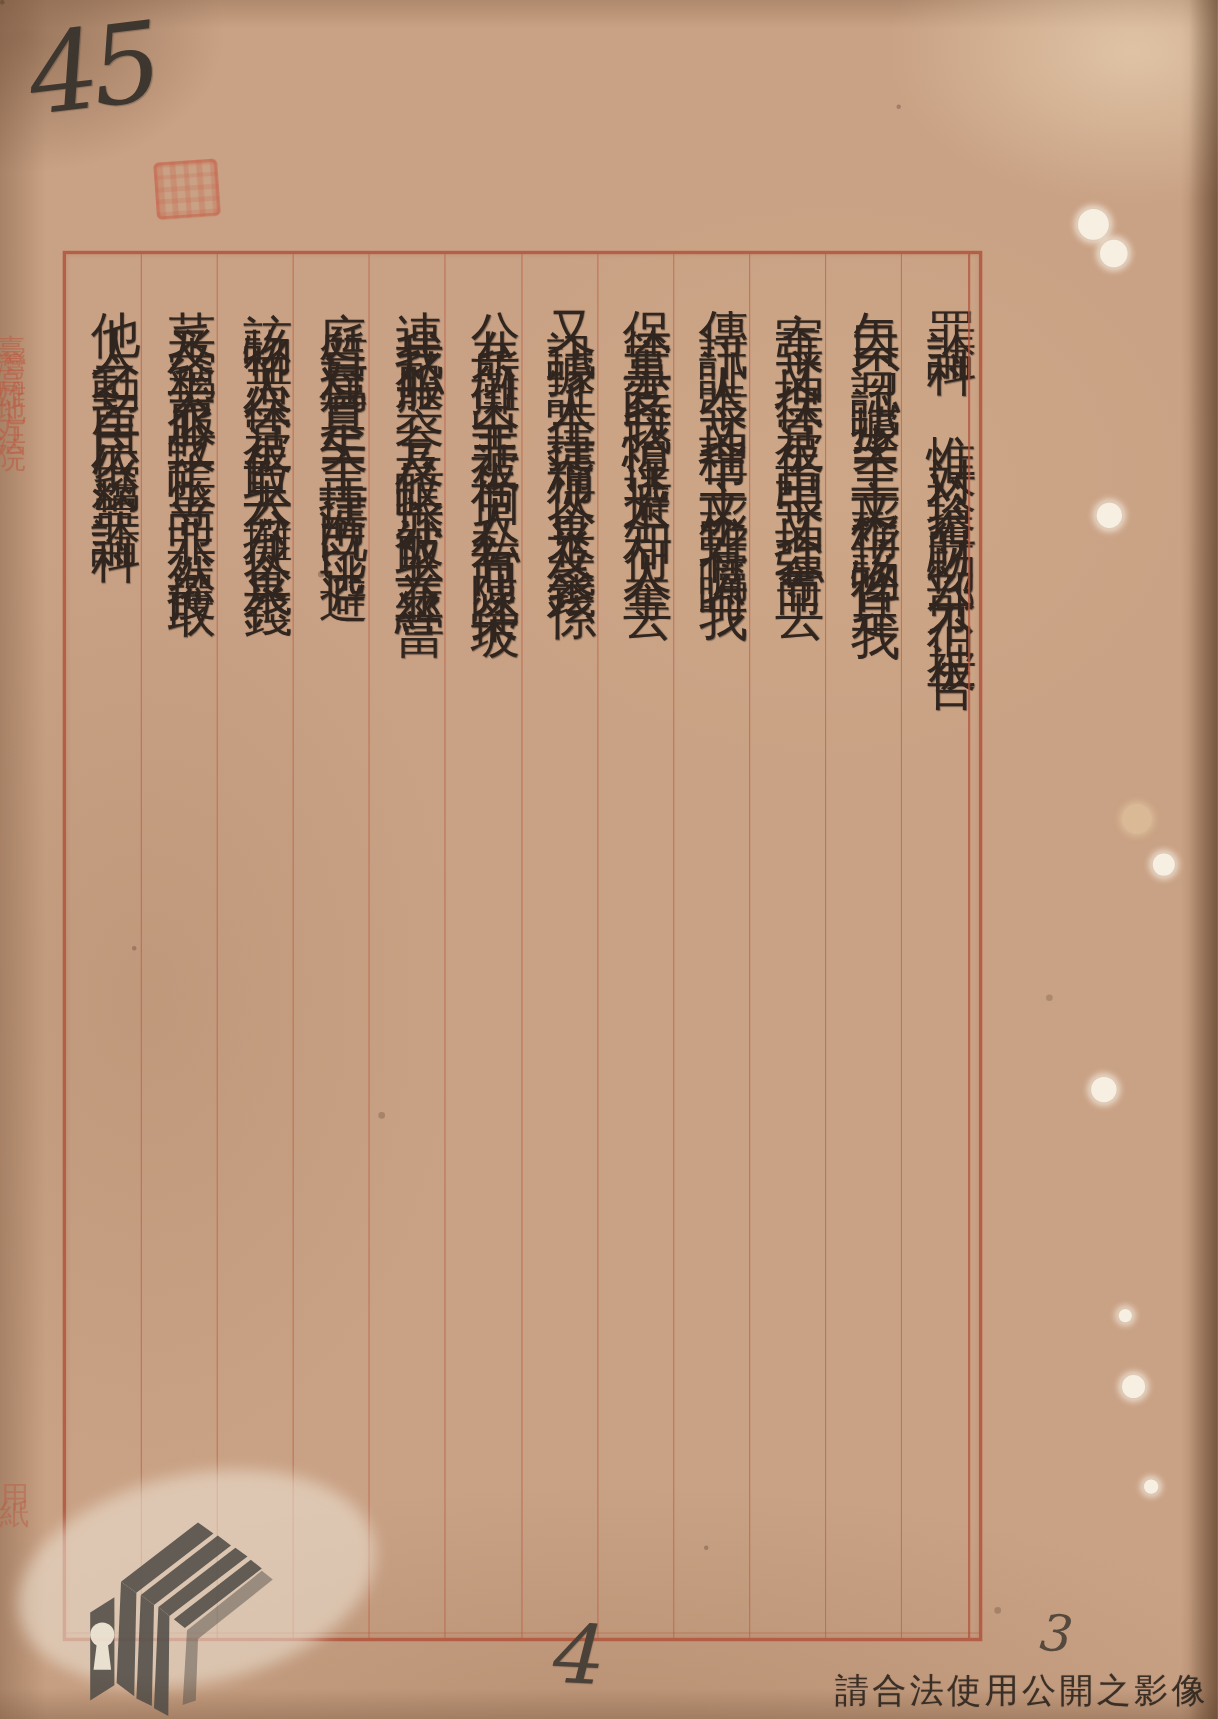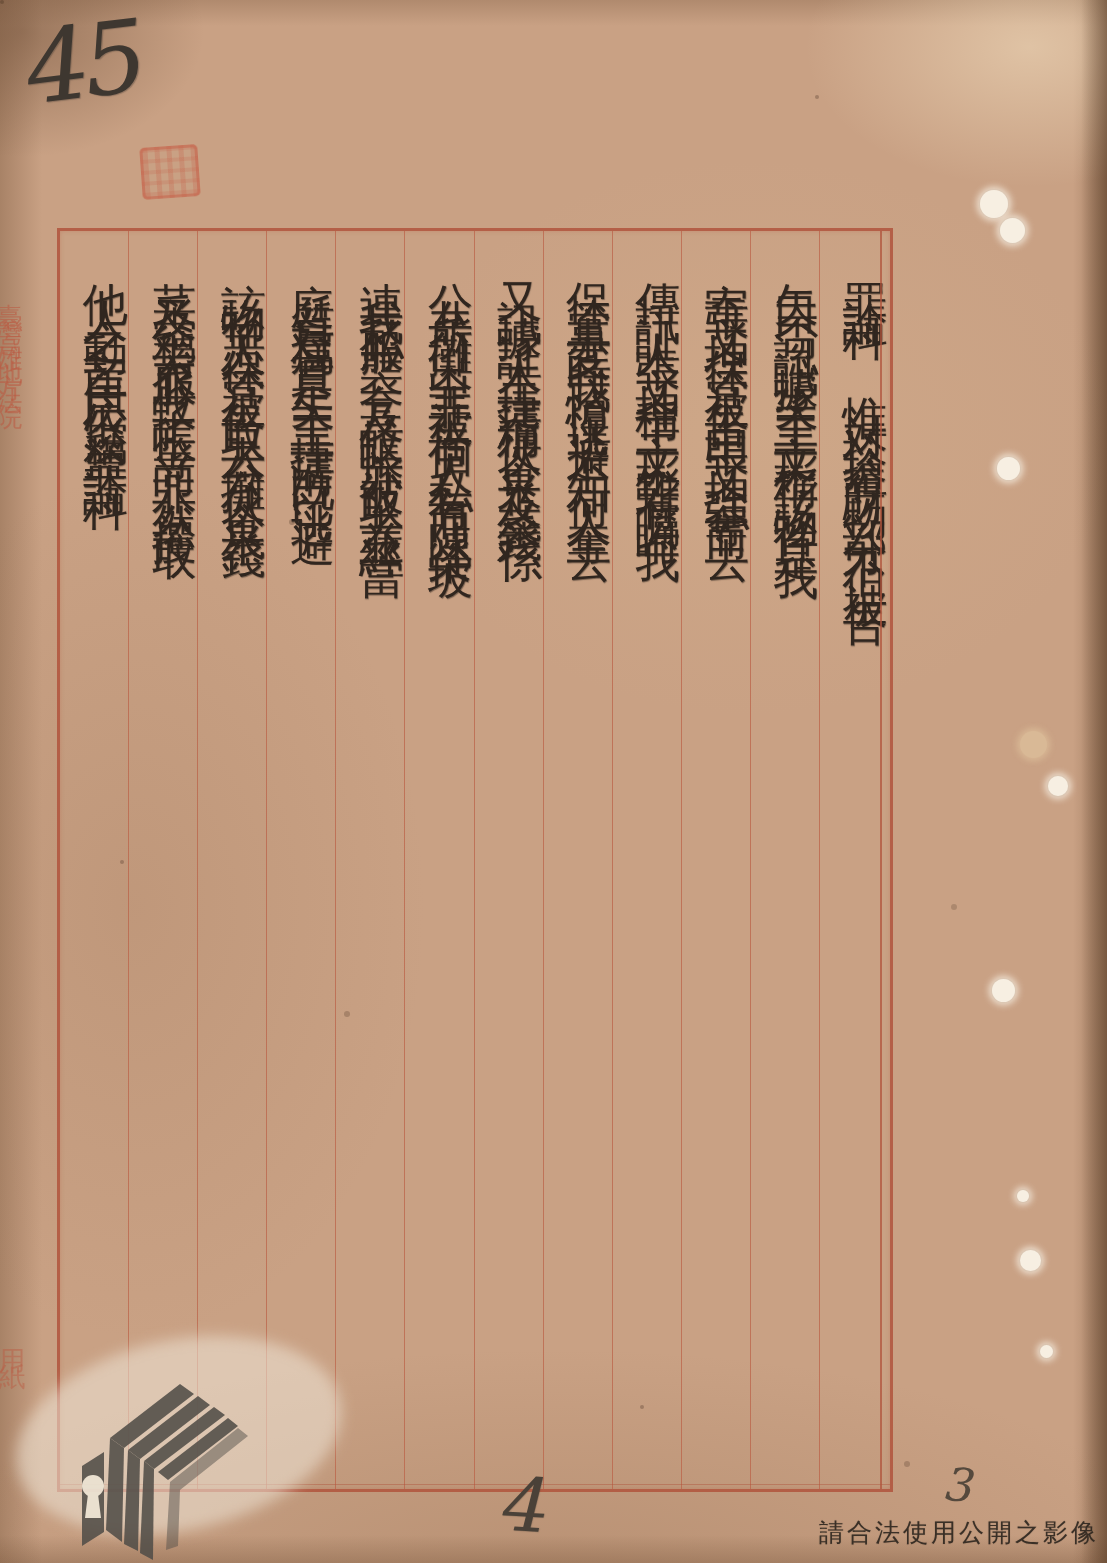--- a/index.html
+++ b/index.html
@@ -91,21 +91,21 @@
                905px 1462px 0 1px rgba(70,48,32,0.25);}
   
   .logo-wrap{position:absolute;left:34px;top:1300px;width:300px;height:263px;}
   .logo-blob{position:absolute;left:-20px;top:40px;width:330px;height:190px;
     background:rgba(238,230,215,0.55);border-radius:50%;
     transform:rotate(-12deg);filter:blur(7px);}
   .logo-svg{position:absolute;left:18px;top:46px;opacity:0.88;}
   
   .legal-watermark{
     position:absolute;right:8px;top:1516px;
-    font-size:25px;letter-spacing:3px;color:rgba(43,36,29,0.85);
+    font-size:31px;letter-spacing:3px;color:rgba(43,36,29,0.85);
     font-family:Liberation Mono, monospace;
     text-shadow:0 0 1px rgba(43,36,29,0.4);
   }
   .page-num-center{
     position:absolute;left:503px;top:1462px;
     font-size:74px;font-style:italic;color:#4a4138;
     transform:rotate(3deg);text-shadow:0.5px 0.5px 1px rgba(74,65,56,0.4);
   }
   .page-num-right{
     position:absolute;left:946px;top:1458px;

